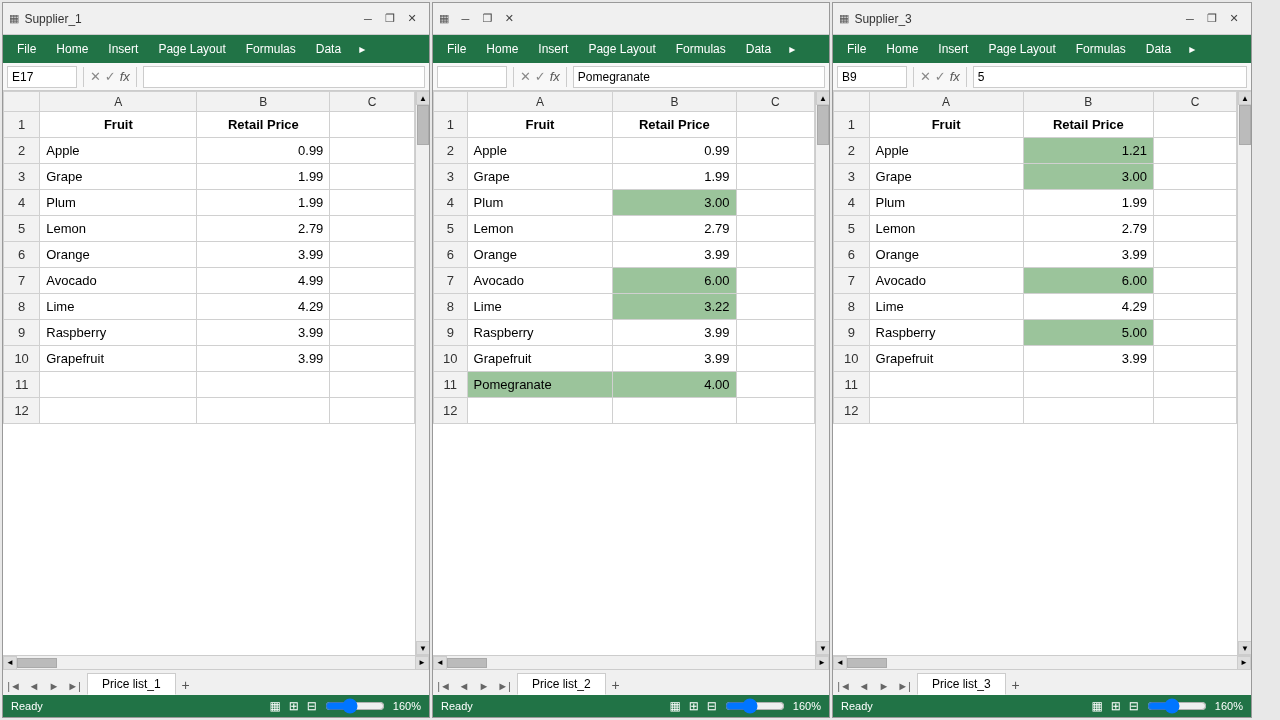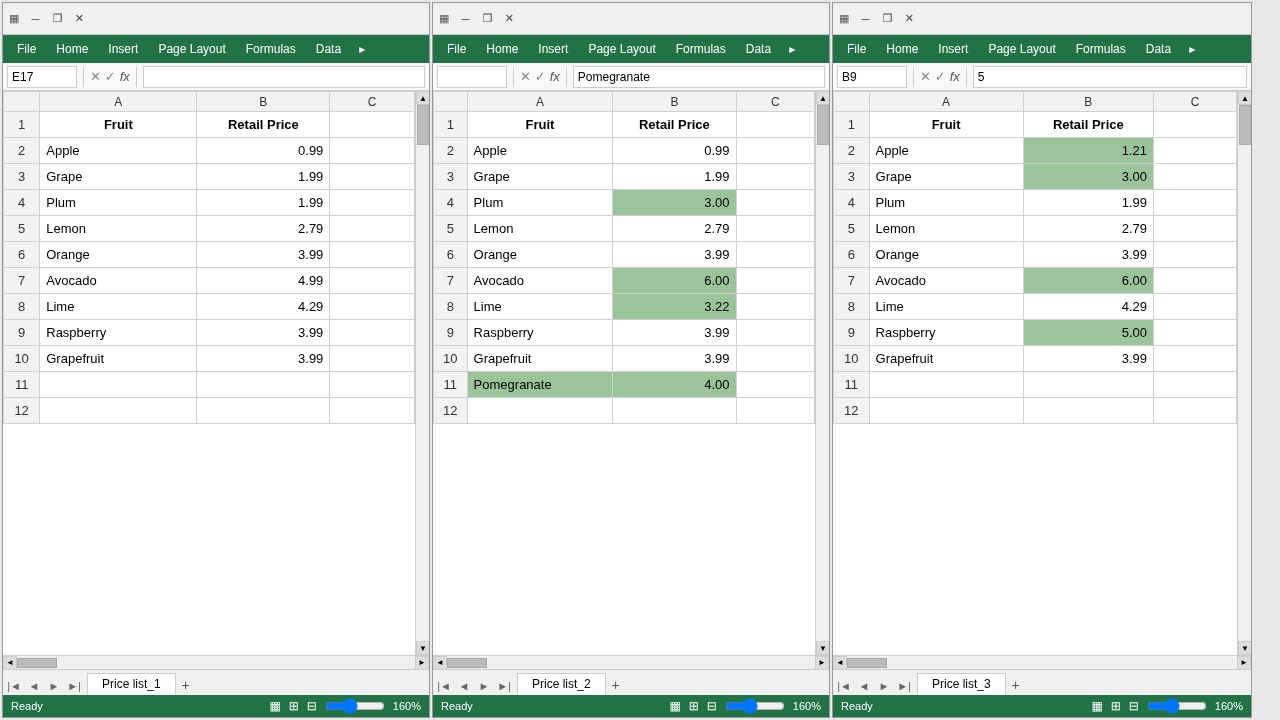--- a/index.html
+++ b/index.html
@@ -289,20 +289,21 @@
       background: white;
     }
   </style>
 </head>
 <body>
 
 <div id="app" style="display:flex; width:1280px; height:720px; background:#e8e8e8; padding:2px; gap:2px;">
 <div class="spreadsheet-window" style="width: 428px; display: flex; flex-direction: column; border: 1px solid rgb(153, 153, 153);">
       <div class="title-bar">
     <span style="font-size:11px;color:#555;margin-right:5px;">▦</span>
+    <span style="flex:1;font-size:12px;color:#333;">Supplier_1</span>
     <span class="tb-btn" style="font-size:11px;">─</span>
     <span class="tb-btn" style="font-size:11px;">❐</span>
     <span class="tb-btn close" style="font-size:11px;">✕</span>
   </div>
       <div class="menu-bar">
         <span class="menu-item">File</span>
         <span class="menu-item">Home</span>
         <span class="menu-item">Insert</span>
         <span class="menu-item">Page Layout</span>
         <span class="menu-item">Formulas</span>
@@ -593,20 +594,21 @@
     <span style="color:white;cursor:pointer;font-size:12px;">⊞</span>
     <span style="color:white;cursor:pointer;font-size:12px;">⊟</span>
     <input type="range" min="10" max="400" value="160" style="width: 60px; height: 12px;">
     <span style="font-size:11px;">160%</span>
   </div>
       </div>
     </div>
     <div class="spreadsheet-window" style="width: 420px; display: flex; flex-direction: column; border: 1px solid rgb(153, 153, 153);">
       <div class="title-bar">
     <span style="font-size:11px;color:#555;margin-right:5px;">▦</span>
+    <span style="flex:1;font-size:12px;color:#333;">Supplier_3</span>
     <span class="tb-btn" style="font-size:11px;">─</span>
     <span class="tb-btn" style="font-size:11px;">❐</span>
     <span class="tb-btn close" style="font-size:11px;">✕</span>
   </div>
       <div class="menu-bar">
         <span class="menu-item">File</span>
         <span class="menu-item">Home</span>
         <span class="menu-item">Insert</span>
         <span class="menu-item">Page Layout</span>
         <span class="menu-item">Formulas</span>

